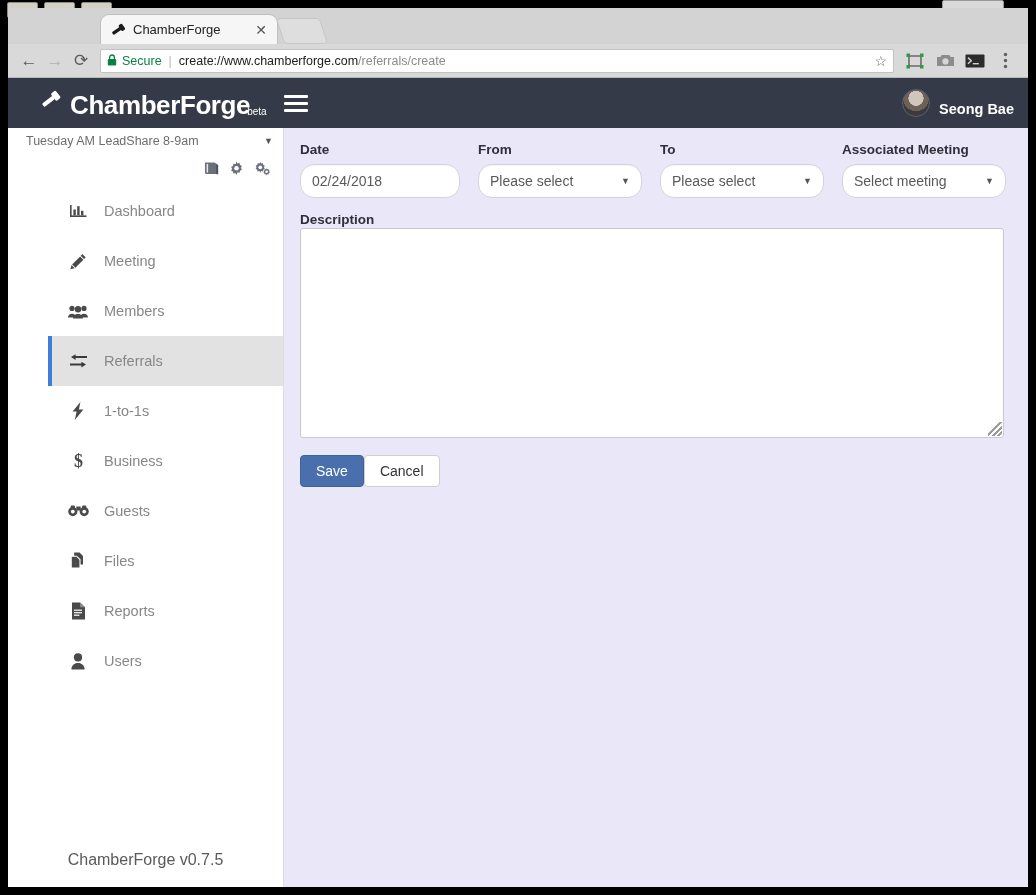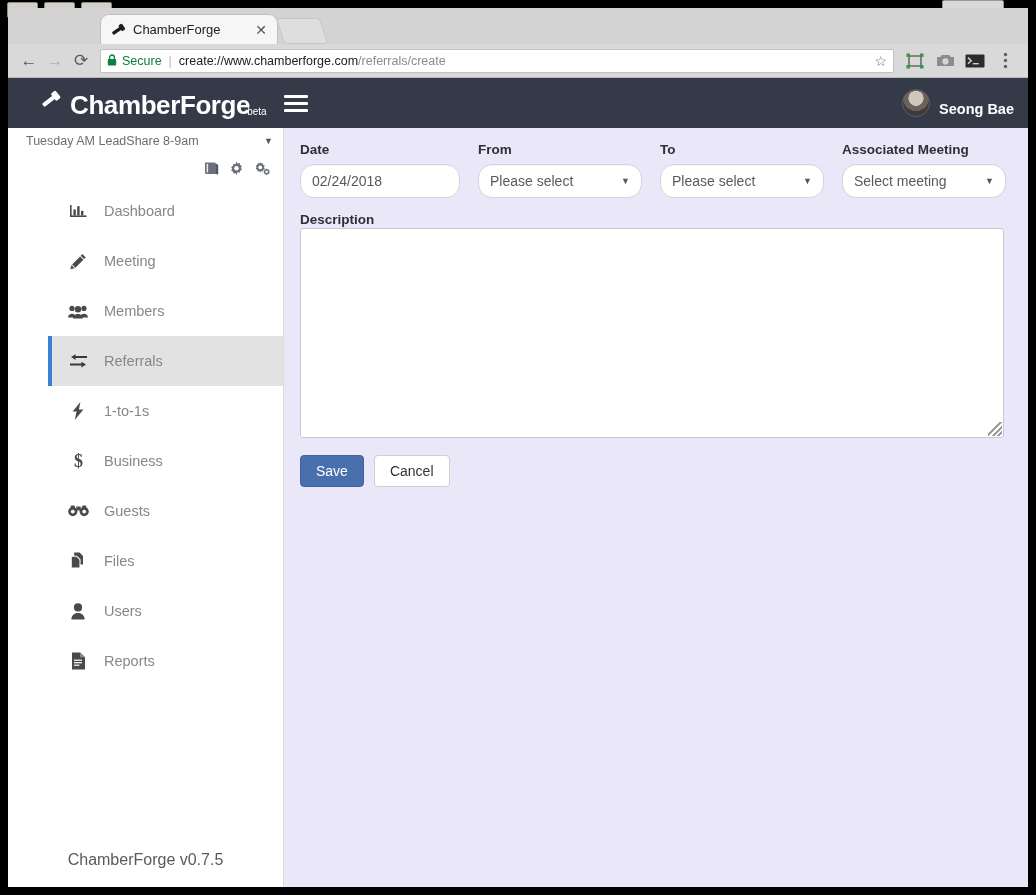--- a/index.html
+++ b/index.html
@@ -191,21 +191,21 @@
     position: relative; cursor: text;
   }
   .resize-grip {
     position: absolute; right: 1px; bottom: 1px; width: 14px; height: 14px;
     background:
       linear-gradient(135deg, transparent 0 42%, #9c9c9c 42% 52%, transparent 52% 100%),
       linear-gradient(135deg, transparent 0 62%, #9c9c9c 62% 72%, transparent 72% 100%),
       linear-gradient(135deg, transparent 0 82%, #9c9c9c 82% 92%, transparent 92% 100%);
     cursor: nwse-resize;
   }
-  .btn-row { display: flex; gap: 10px; margin-top: 17px; text-align: center; }
+  .btn-row { display: flex; margin-top: 17px; text-align: center; }
   .btn {
     height: 32px; padding: 0 15px; border-radius: 4px;
     font-size: 14px; display: flex; align-items: center; justify-content: center;
     cursor: pointer; border: 1px solid transparent;
   }
   .btn-primary { background: #4a6fad; color: #fff; border-color: #41639a; }
   .btn-default { background: #fff; color: #333; border-color: #cfcfcf; }
 </style>
 </head>
 <body>
@@ -435,41 +435,41 @@
                 <svg width="17" height="18" viewBox="0 0 17 18">
                   <path d="M4.2 0.6h5.4l3.4 3.4v8.4H4.2z" fill="#4a4a4a"></path>
                   <path d="M1.2 4.2h5.4L10 7.6V16H1.2z" fill="#4a4a4a" stroke="#fff" stroke-width="1.1"></path>
                 </svg>
               </span>
               <span class="nav-lbl">Files</span>
             </div>
 
             <div class="nav-item">
               <span class="nav-ic">
-                <svg width="14" height="17" viewBox="0 0 14 17">
-                  <circle cx="7" cy="4.4" r="4.1" fill="#4a4a4a"></circle>
-                  <path d="M0.4 16.6c0-4 2.9-6.5 6.6-6.5s6.6 2.5 6.6 6.5z" fill="#4a4a4a"></path>
-                </svg>
-              </span>
-              <span class="nav-lbl">Users</span>
-            </div>
-
-            <div class="nav-item">
-              <span class="nav-ic">
                 <svg width="15" height="18" viewBox="0 0 15 18">
                   <path d="M1 0.6h8.1L14 5.3V17.4H1z" fill="#4a4a4a"></path>
                   <path d="M9.1 0.6L14 5.3H9.1z" fill="#8e8e8e"></path>
                   <rect x="3" y="7.6" width="8" height="1.2" fill="#fff"></rect>
                   <rect x="3" y="10.1" width="8" height="1.2" fill="#fff"></rect>
                   <rect x="3" y="12.6" width="5.4" height="1.2" fill="#fff"></rect>
                 </svg>
               </span>
               <span class="nav-lbl">Reports</span>
             </div>
 
+            <div class="nav-item">
+              <span class="nav-ic">
+                <svg width="14" height="17" viewBox="0 0 14 17">
+                  <circle cx="7" cy="4.4" r="4.1" fill="#4a4a4a"></circle>
+                  <path d="M0.4 16.6c0-4 2.9-6.5 6.6-6.5s6.6 2.5 6.6 6.5z" fill="#4a4a4a"></path>
+                </svg>
+              </span>
+              <span class="nav-lbl">Users</span>
+            </div>
+
           </div>
 
           <div class="sb-footer">ChamberForge v0.7.5</div>
         </div>
 
         <div class="content">
 
           <div class="field-row">
 
             <div class="field">

